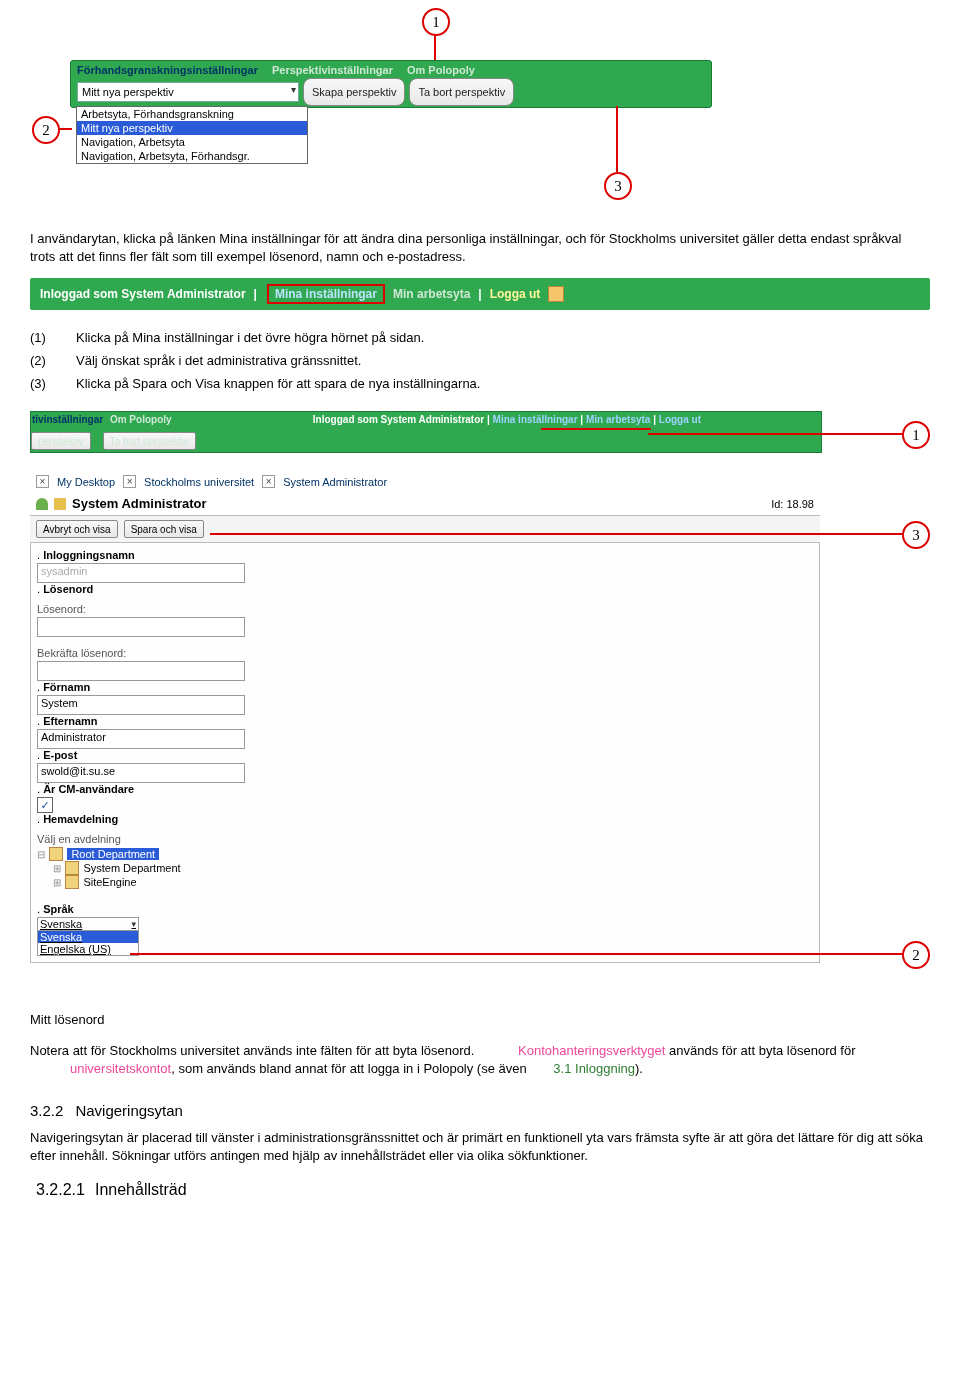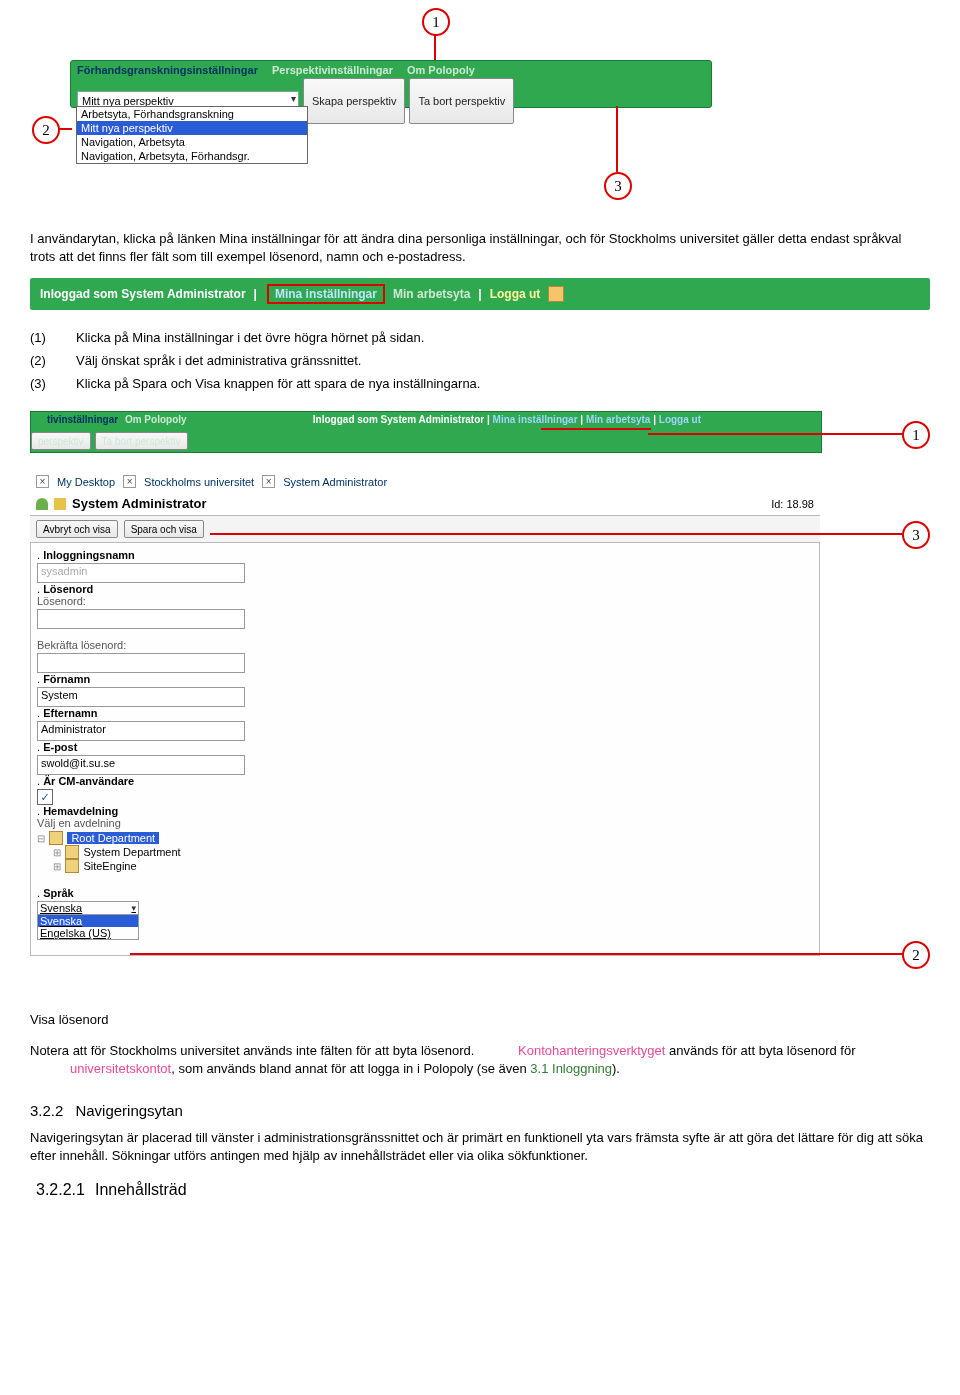--- a/index.html
+++ b/index.html
@@ -95,25 +95,25 @@
     position: absolute;
     right: 2px;
     top: 1px;
     font-size: 10px;
     color: #333;
   }
   .gbtn {
     background: linear-gradient(#f8f8f8,#e8e8e8);
     border: 1px solid #888;
     font-size: 11px;
-    padding: 13px 8px;
+    padding: 4px 8px;
     height: 18px;
     display: inline-flex;
     align-items: center;
-    border-radius: 2px;
+    border-radius: 8px;
     color: #222;
   }
   .dropdown-list {
     position: absolute;
     left: 6px;
     top: 46px;
     width: 230px;
     border: 1px solid #666;
     background: #fff;
     font-size: 11px;
@@ -132,21 +132,21 @@
     font-weight: normal;
     font-size: 13px;
     margin: 18px 0 10px 0;
   }
   .para {
     font-size: 13px;
     line-height: 1.4;
     margin: 8px 0 12px 0;
   }
   .para .link { color: #ec4899; text-decoration: none; margin-left: 40px; }
-  .para .green { color: #2e7d32; }
+  .para .green { color: #2e7d32; margin-left: 23px; }
 
   
   .greenbar-small {
     background: #2fa84f;
     padding: 6px 10px;
     font-size: 12px;
     font-weight: bold;
     color: #fff;
     margin: 10px 0 20px 0;
     display: flex;
@@ -199,21 +199,21 @@
     top: 0;
     width: 790px;
     height: 40px;
     background: #2fa84f;
     border: 1px solid #1a7a36;
     font-size: 10px;
     color: #cfe8d5;
   }
   .fig2-greenbar .leftpart {
     position: absolute;
-    left: 16px;
+    left: 1px;
     top: 2px;
     font-size: 10px;
     font-weight: bold;
   }
   .fig2-greenbar .leftpart span.dark { color: #003366; }
   .fig2-greenbar .leftpart span.light { color: #cfe8d5; margin-left:4px; }
   .fig2-greenbar .rightpart {
     position: absolute;
     right: 120px;
     top: 2px;
@@ -228,21 +228,21 @@
     top: 16px;
     width: 110px;
     height: 2px;
     background: #d00;
   }
   .fig2-greenbar .row2 {
     position: absolute;
     left: 0;
     top: 18px;
     display: flex;
-    gap: 4px;
+    gap: 12px;
     padding: 2px 0 0 0;
   }
   .gbtn2 {
     background: linear-gradient(#f8f8f8,#e8e8e8);
     border: 1px solid #888;
     font-size: 10px;
     padding: 0 6px;
     height: 16px;
     display: inline-flex;
     align-items: center;
@@ -291,21 +291,21 @@
     position: relative;
   }
   .form-area {
     border: 1px solid #bbb;
     border-top: none;
     padding: 6px;
     font-size: 11px;
     background: #fefefe;
     min-height: 400px;
   }
-  .flabel { font-weight: bold; margin-top: 0; }
+  .flabel { font-weight: bold; margin-top: 8px; }
   .flabel.gray { color: #555; font-weight: normal; }
   .finput {
     border: 1px solid #999;
     height: 16px;
     padding: 1px 3px;
     font-size: 11px;
     margin-top: 2px;
     width: 200px;
     background: #fff;
     display: block;
@@ -540,21 +540,21 @@
           </div>
           <div class="drop">
             <div class="sel">Svenska</div>
             <div>Engelska (US)</div>
           </div>
         </div>
       </div>
     </div>
   </div>
 
-  <p class="para" style="margin-top:30px">Visa lösenord</p>
+  <p class="para" style="margin-top:30px">Mitt lösenord</p>
   <p class="para">
     <span>Notera att för Stockholms universitet används inte fälten för att byta lösenord. </span><span class="link">Kontohanteringsverktyget</span><span> används för att byta lösenord för </span><span class="link">universitetskontot</span><span>, som används bland annat för att logga in i Polopoly (se även </span><span class="green">3.1 Inloggning</span><span>).</span>
   </p>
 
   <div class="sec-h3">
     <span class="num">3.2.2</span><span>Navigeringsytan</span>
   </div>
   <p class="para">Navigeringsytan är placerad till vänster i administrationsgränssnittet och är primärt en funktionell yta vars främsta syfte är att göra det lättare för dig att söka efter innehåll. Sökningar utförs antingen med hjälp av innehållsträdet eller via olika sökfunktioner.</p>
 
   <div class="sec-h4-ind">

